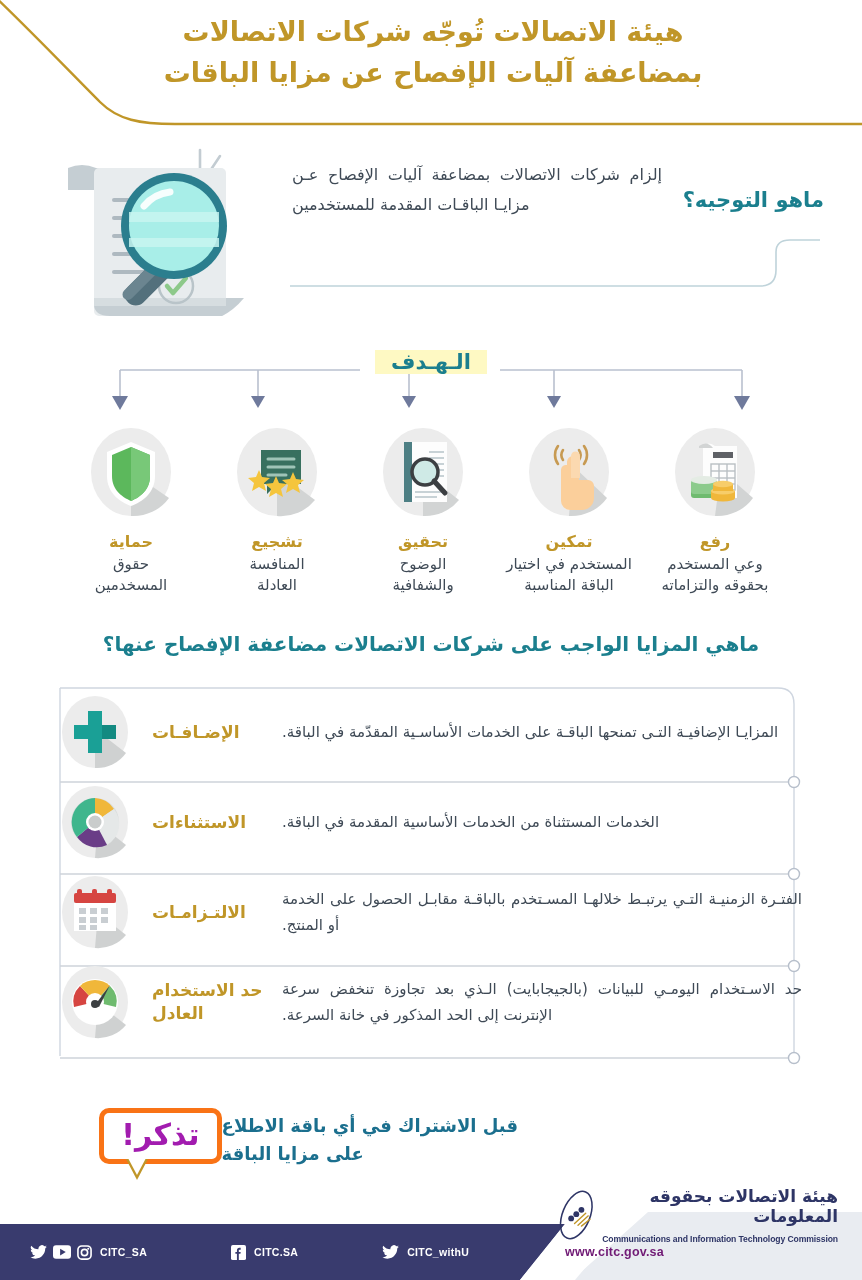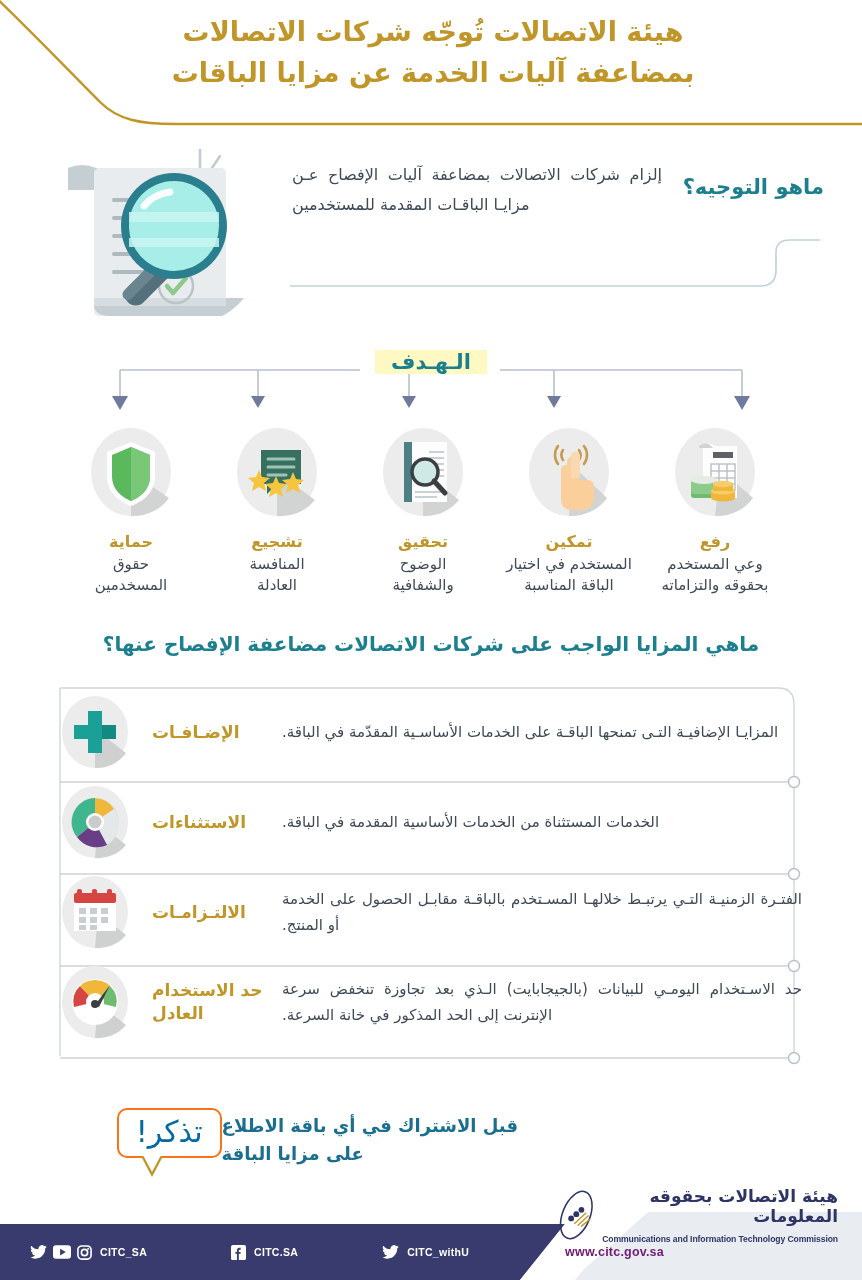--- a/index.html
+++ b/index.html
@@ -55,21 +55,21 @@
   .doc-illustration {
     position: absolute;
     left: 48px;
     top: 18px;
     width: 240px;
     height: 190px;
   }
   .directive-label {
     position: absolute;
     right: 38px;
-    top: 47px;
+    top: 60px;
     color: #1b7f8e;
     font-size: 21px;
     font-weight: bold;
     direction: rtl;
   }
   .directive-text {
     position: absolute;
     right: 200px;
     top: 32px;
     width: 370px;
@@ -225,26 +225,26 @@
   .remember-wrap {
     position: absolute;
     right: 330px;
     top: 20px;
     display: flex;
     flex-direction: row-reverse;
     align-items: flex-start;
   }
   .remember-bubble {
     position: relative;
-    border: 2px solid #f97316;
+    border: 5px solid #f97316;
     border-radius: 10px;
     padding: 5px 17px 7px;
-    color: #0369a1;
+    color: #a21caf;
     font-size: 30px;
-    font-weight: normal;
+    font-weight: bold;
     direction: rtl;
     line-height: 1.12;
   }
   .remember-bubble::after {
     content: "";
     position: absolute;
     left: 22px;
     bottom: -21px;
     width: 0; height: 0;
     border-left: 11px solid transparent;
@@ -362,21 +362,21 @@
 <body>
 
 <div class="page">
 
   <div class="header">
     <svg class="header-swoosh" viewBox="0 0 862 128">
       <path d="M -10 -8 C 30 30, 70 72, 100 102 C 118 120, 140 124, 175 124 L 880 124" fill="none" stroke="#c09628" stroke-width="2.4"></path>
     </svg>
     <div class="header-title">
       <span class="line">هيئة الاتصالات تُوجّه شركات الاتصالات</span>
-      <span class="line">بمضاعفة آليات الخدمة عن مزايا الباقات</span>
+      <span class="line">بمضاعفة آليات الإفصاح عن مزايا الباقات</span>
     </div>
   </div>
 
   <div class="sec-directive">
 
     <svg class="doc-illustration" viewBox="0 0 240 190">
 
       <g stroke="#c3ccd2" stroke-width="2.6" stroke-linecap="round">
         <line x1="152" y1="4" x2="152" y2="26"></line>
         <line x1="172" y1="10" x2="160" y2="28"></line>

